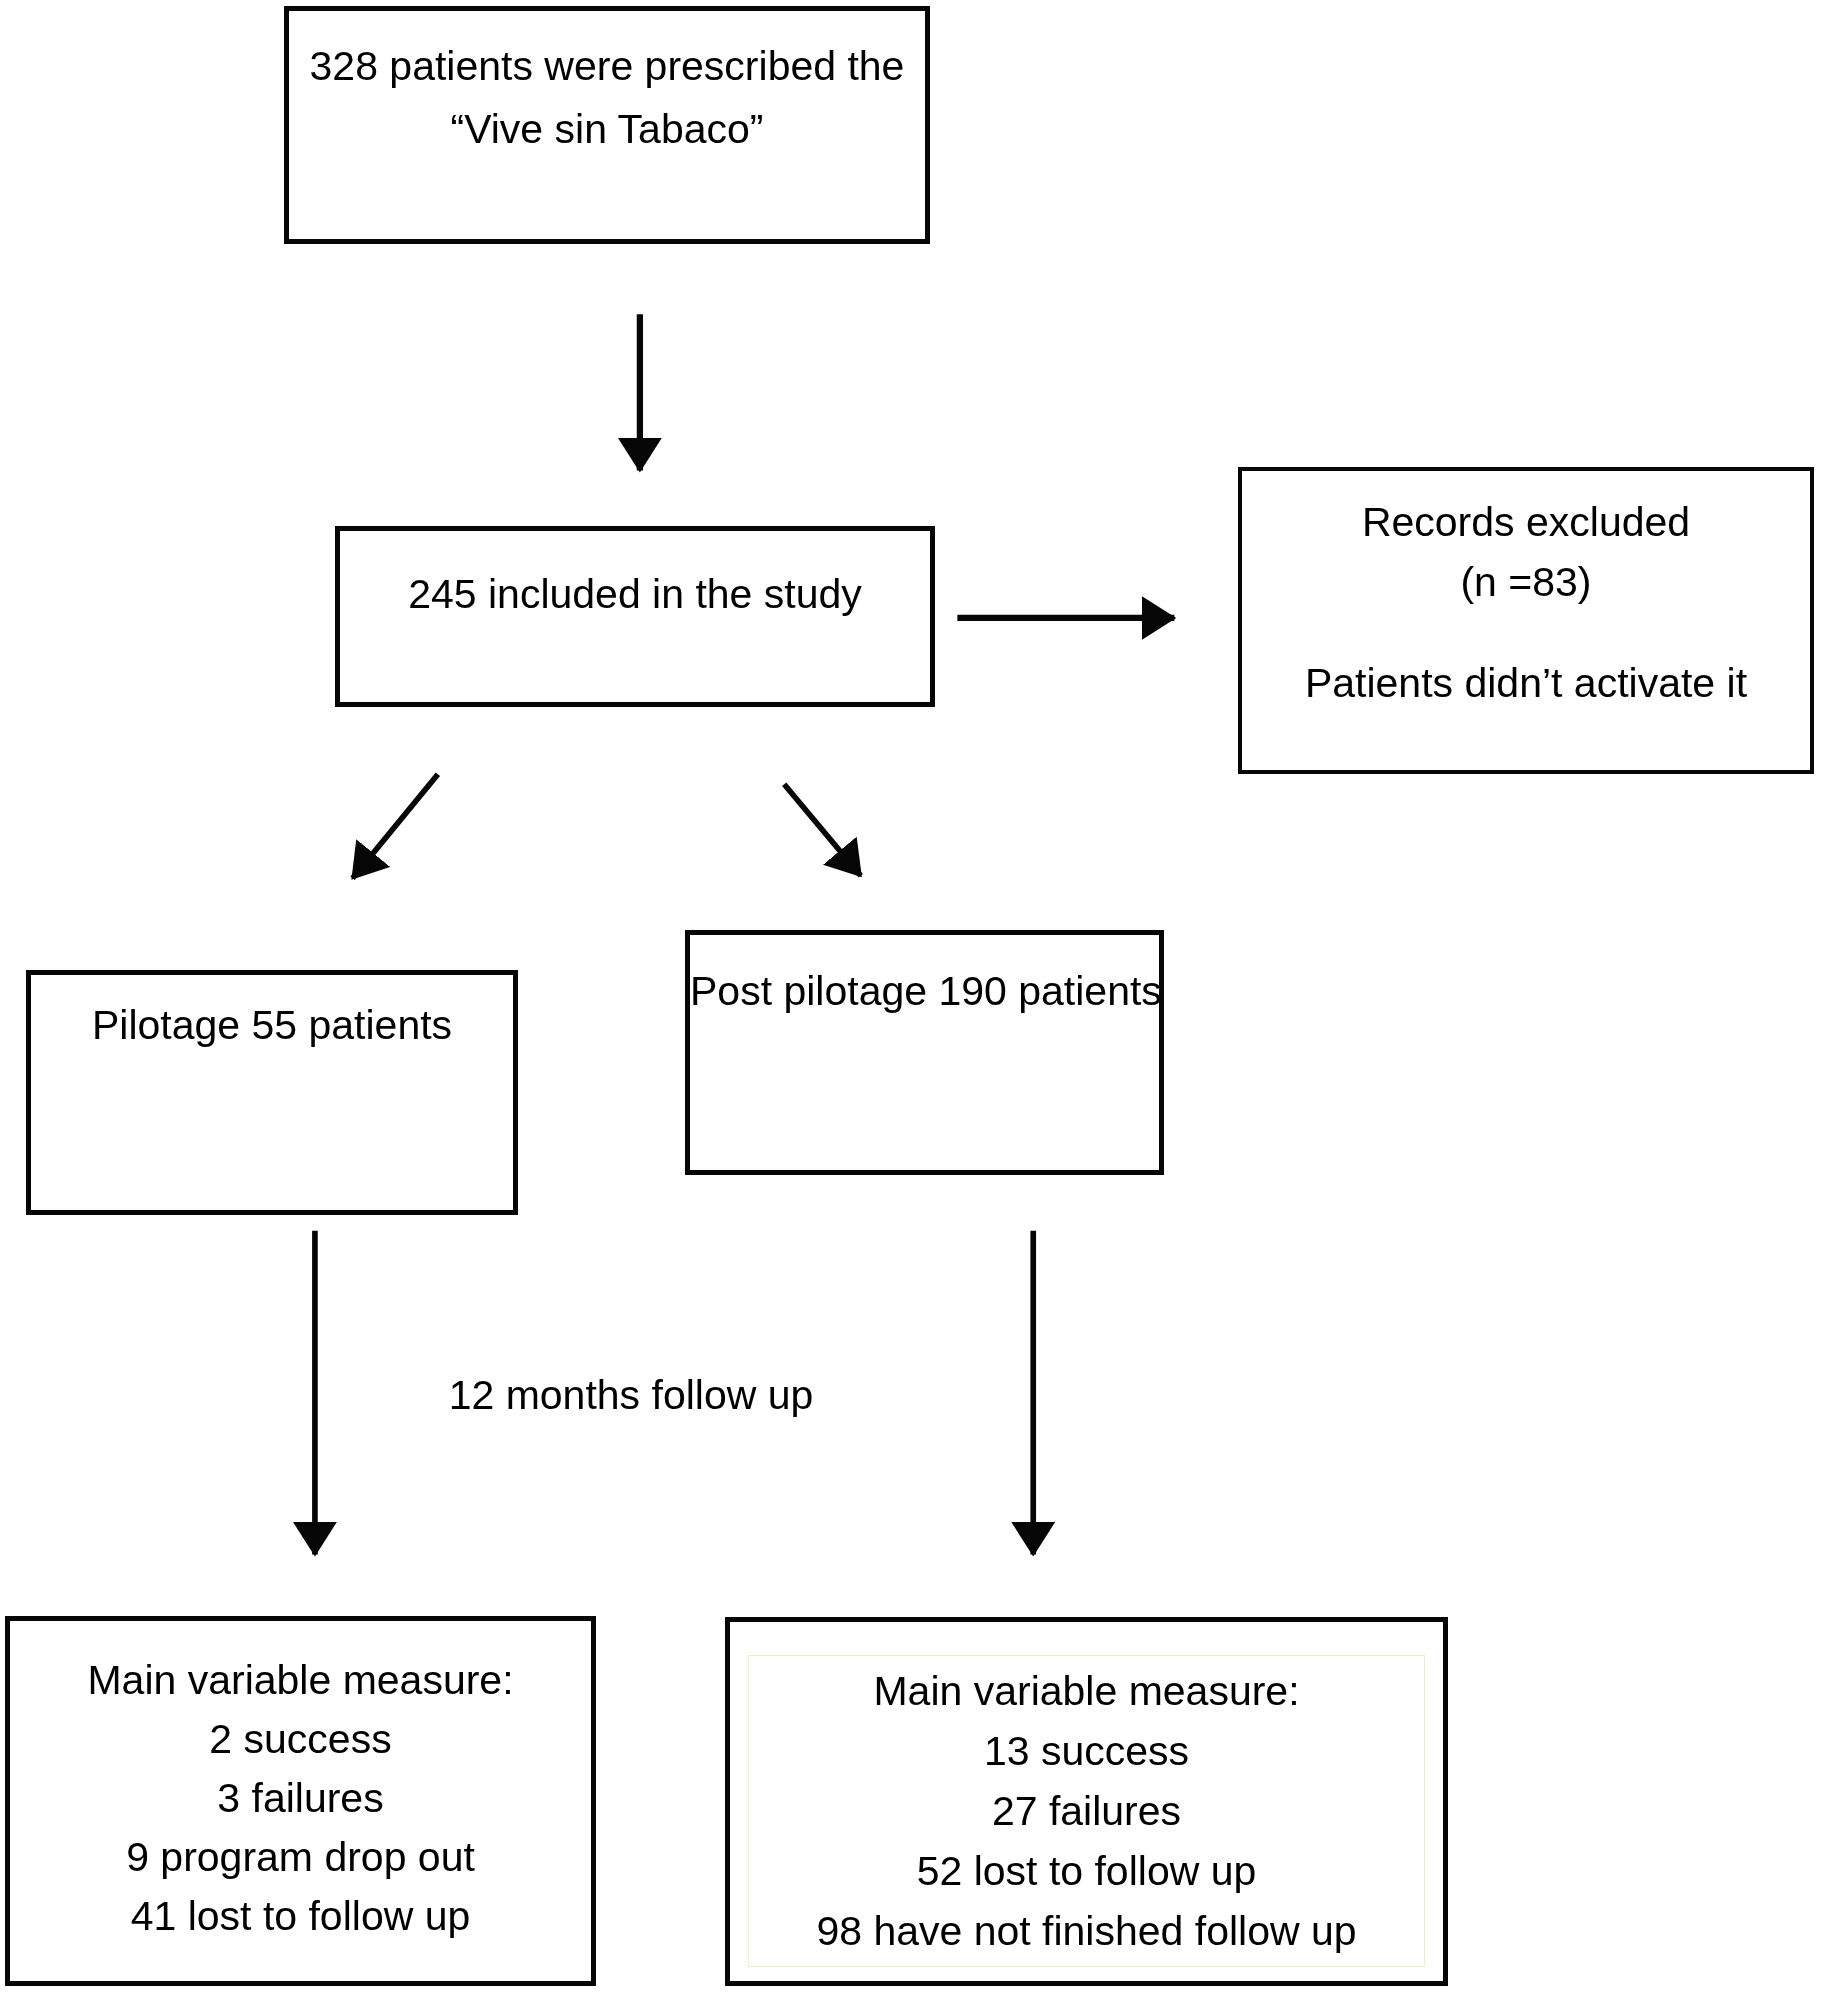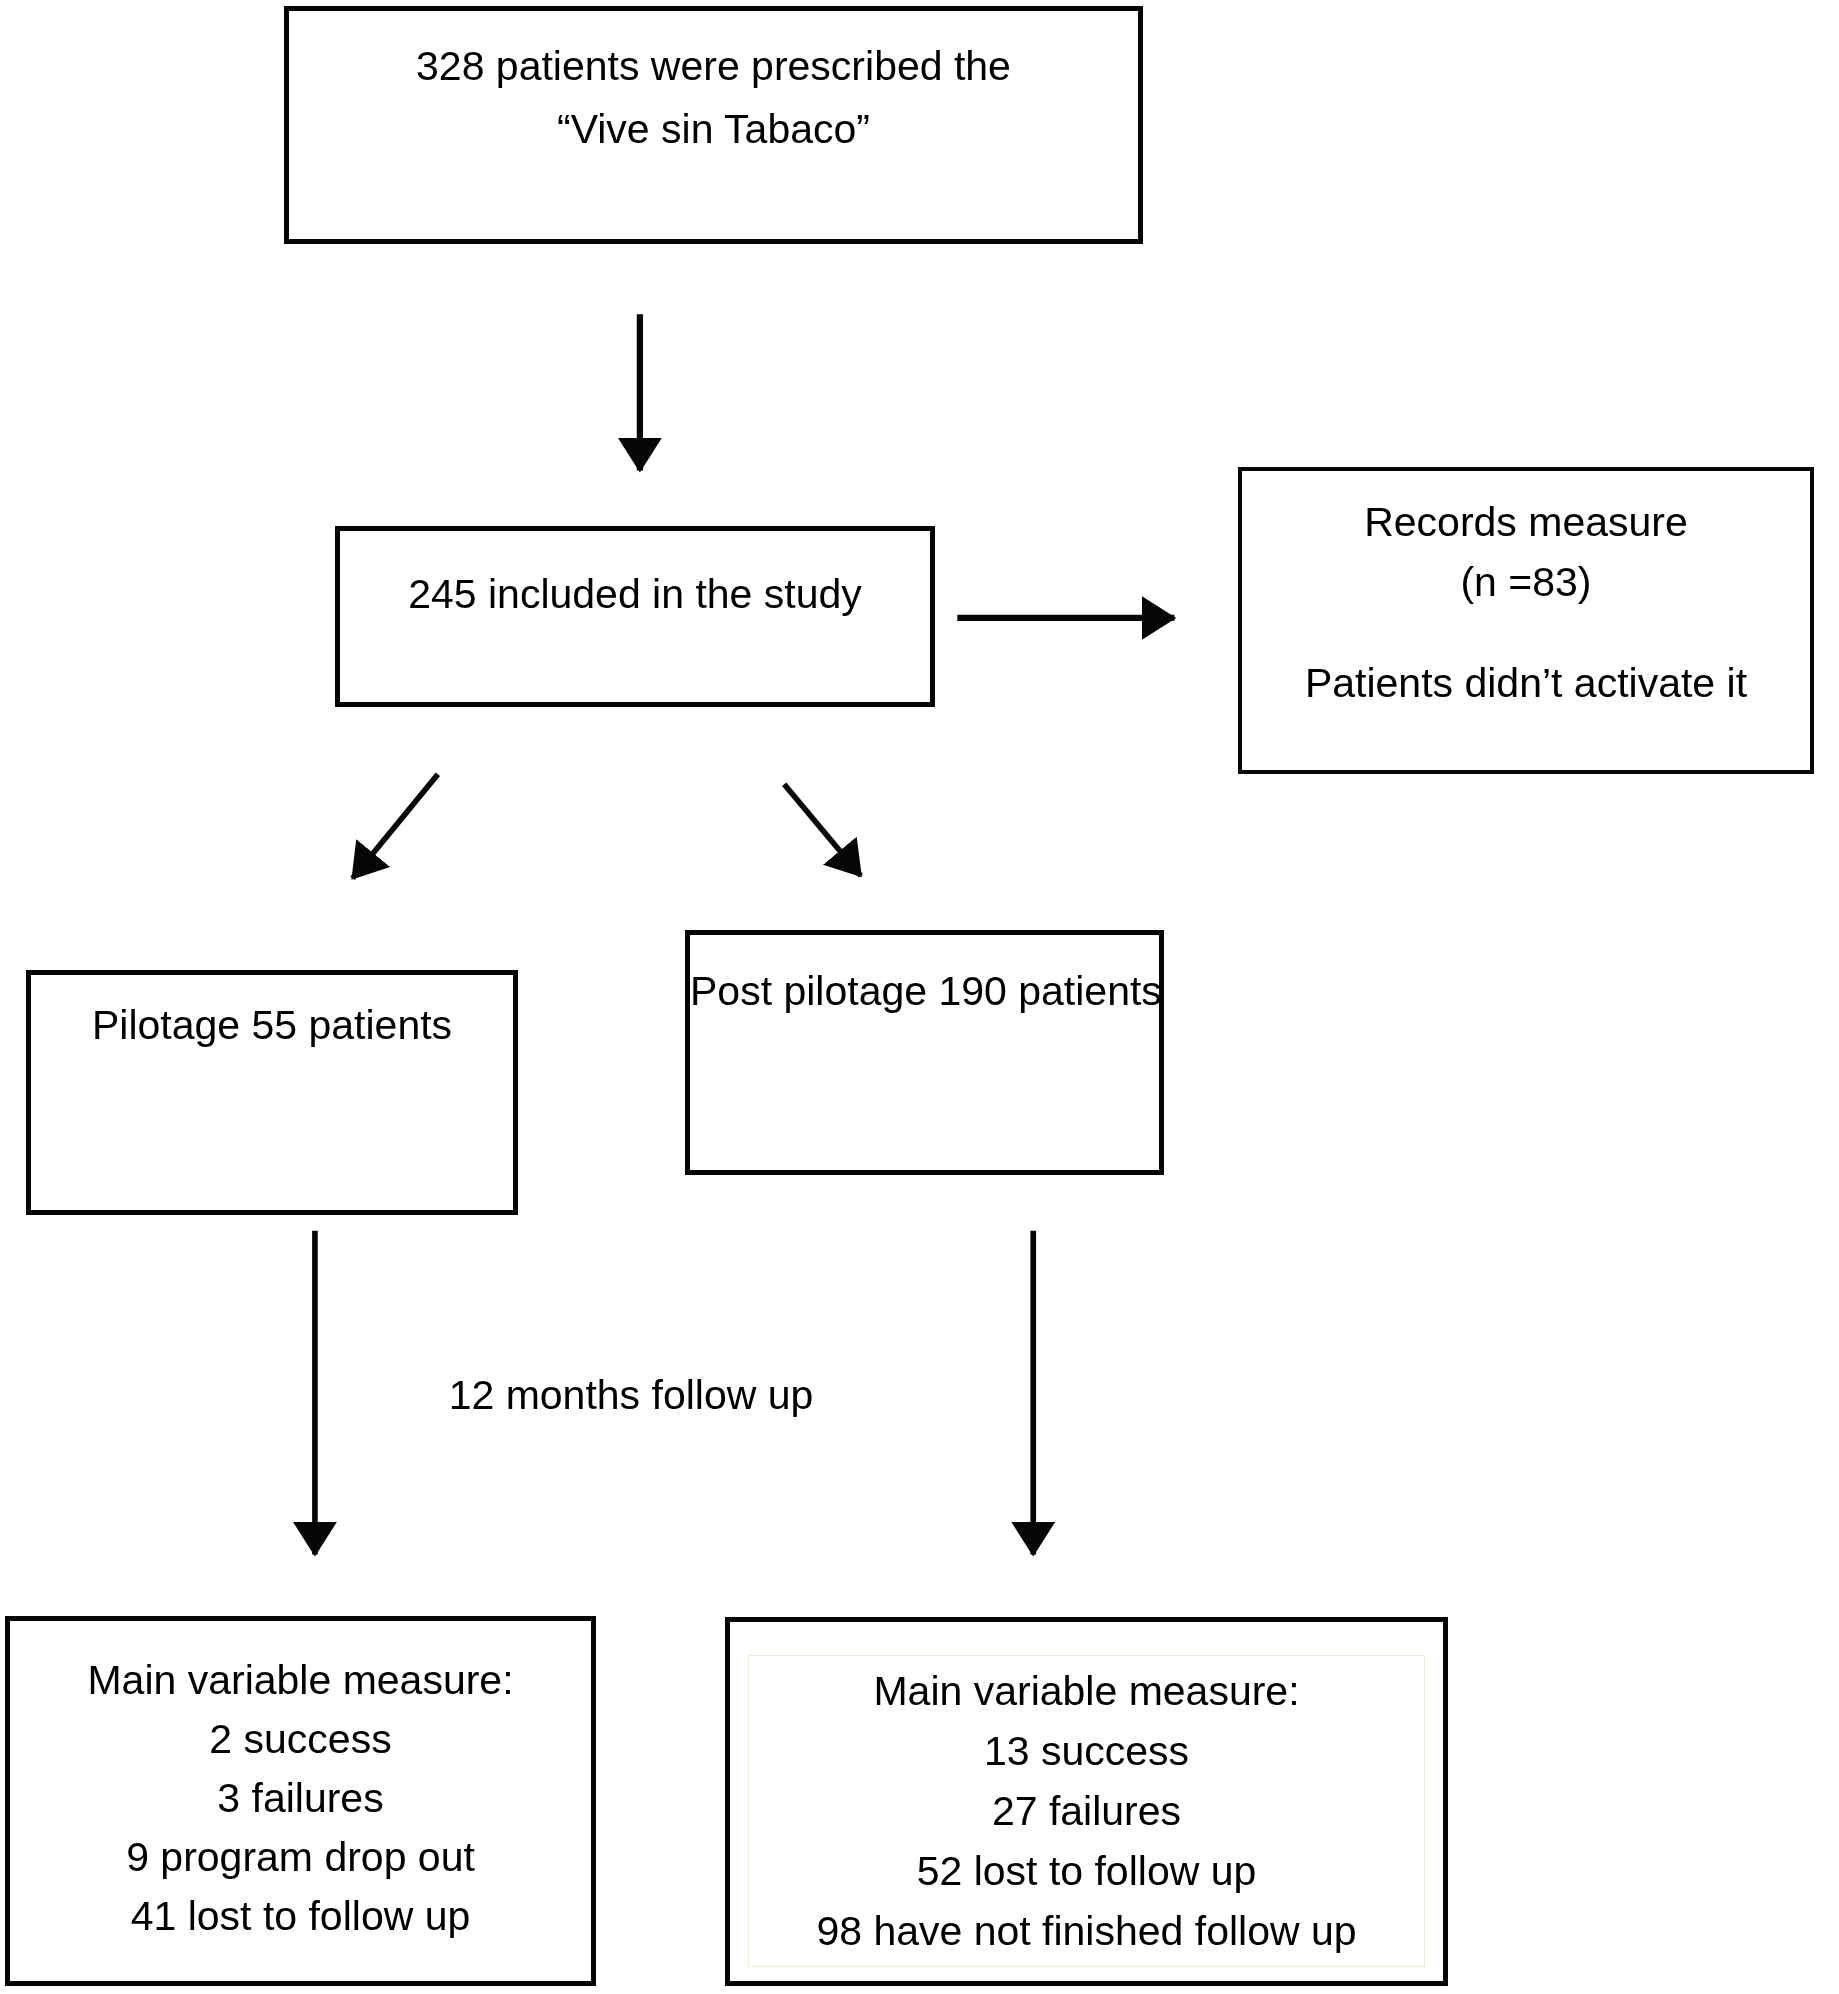--- a/index.html
+++ b/index.html
@@ -22,21 +22,21 @@
   .box {
     position: absolute;
     border: 5px solid #060606;
     background: #ffffff;
     box-sizing: border-box;
     text-align: center;
   }
   .bl { font-size: 41px; white-space: nowrap; }
 
   
-  .box-prescribed { left: 284px; top: 6.3px; width: 859px; height: 238px; padding-top: 24px; }
+  .box-prescribed { left: 284px; top: 6.3px; width: 646px; height: 238px; padding-top: 24px; }
   .box-prescribed .bl { line-height: 63px; }
 
   
   .box-included { left: 335px; top: 526px; width: 600px; height: 181px; padding-top: 43px; }
   .box-included .bl { line-height: 41px; }
 
   
   .box-excluded { left: 1238px; top: 467px; width: 576px; height: 307px; padding-top: 21.3px; border-width: 4.4px; }
   .box-excluded .bl { line-height: 60px; }
   .box-excluded .bl.spaced { margin-top: 41px; }
@@ -92,21 +92,21 @@
   <div class="box box-prescribed">
     <div class="bl">328 patients were prescribed the</div>
     <div class="bl">“Vive sin Tabaco”</div>
   </div>
 
   <div class="box box-included">
     <div class="bl">245 included in the study</div>
   </div>
 
   <div class="box box-excluded">
-    <div class="bl">Records measure</div>
+    <div class="bl">Records excluded</div>
     <div class="bl">(n =83)</div>
     <div class="bl spaced">Patients didn’t activate it</div>
   </div>
 
   <div class="box box-pilotage">
     <div class="bl">Pilotage 55 patients</div>
   </div>
 
   <div class="box box-post">
     <div class="bl">Post pilotage 190 patients</div>

